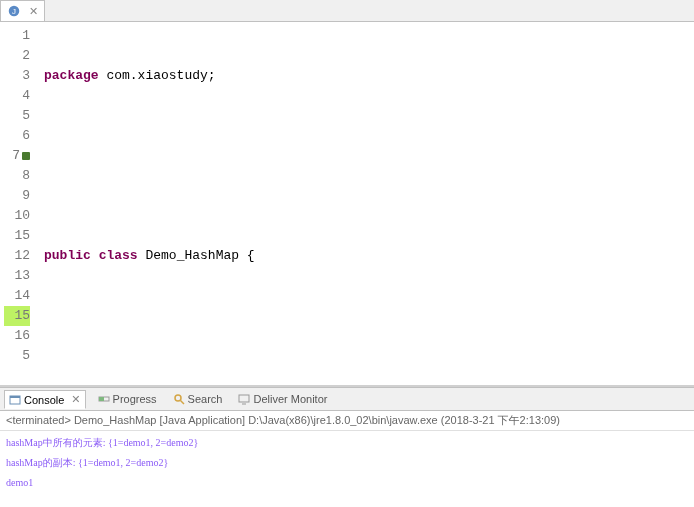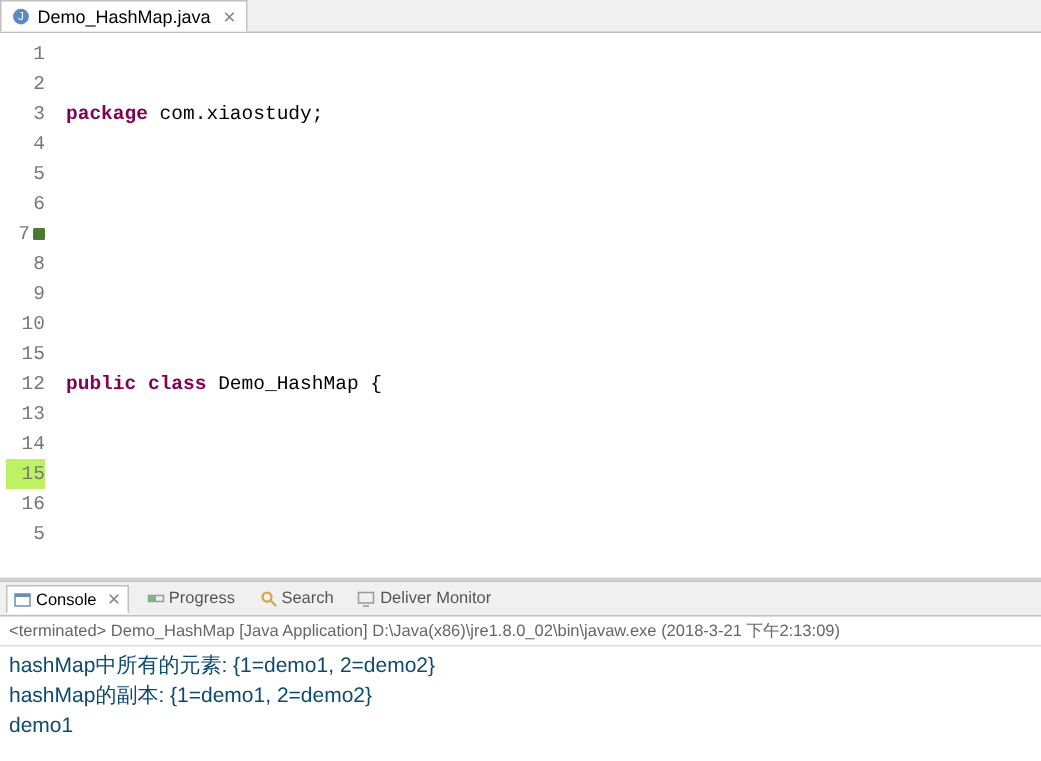--- a/index.html
+++ b/index.html
@@ -118,41 +118,40 @@
     .console-status {
       font-size: 11px;
       color: #666;
       padding: 2px 6px;
       border-bottom: 1px solid #e0e0e0;
       white-space: nowrap;
       overflow: hidden;
     }
     .console-output {
       flex: 1;
-      font-family: Liberation Sans, sans-serif;
-      font-size: 14px;
+      font-family: Liberation Serif, serif;
+      font-size: 10px;
       padding: 2px 6px;
       line-height: 20px;
-      color: #0c4a6e;
+      color: #8b5cf6;
     }
     .console-output div { white-space: pre; }
     .mini-icon { width: 12px; height: 12px; display: inline-block; }
   </style>
 </head>
 <body>
 
 <div class="tab-bar">
   <div class="tab">
     <span class="tab-icon">
       <svg viewBox="0 0 16 16" width="14" height="14">
           <circle cx="8" cy="8" r="6" fill="#5a8ac6"></circle>
           <text x="8" y="11" font-size="9" text-anchor="middle" fill="#fff" font-family="sans-serif">J</text>
         </svg>
     </span>
-    <span>Demo_HashMap.java</span>
     <span class="close-x">✕</span>
   </div>
 </div>
 
 <div class="editor">
   <div class="gutter">
     <div class="gutter-line">1</div>
     <div class="gutter-line">2</div>
     <div class="gutter-line">3</div>
     <div class="gutter-line">4</div>

